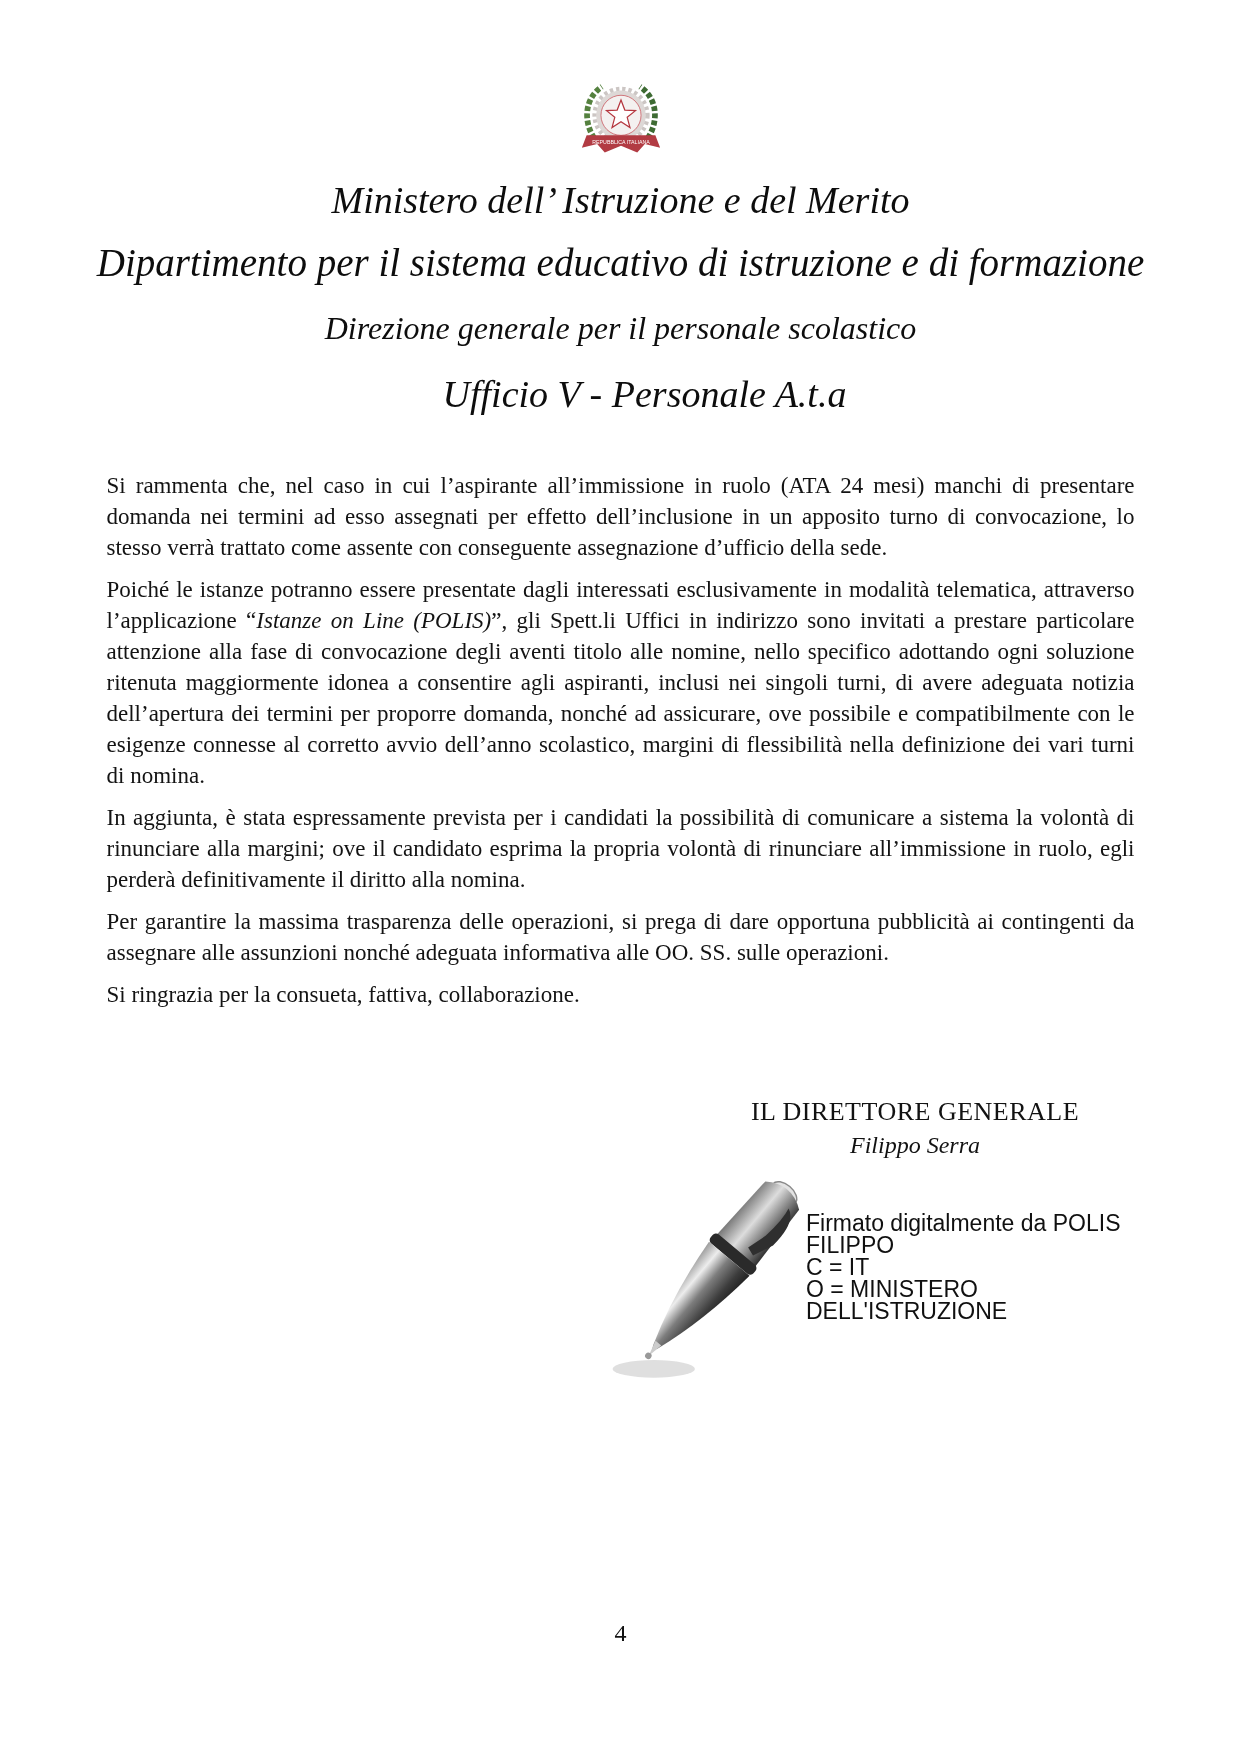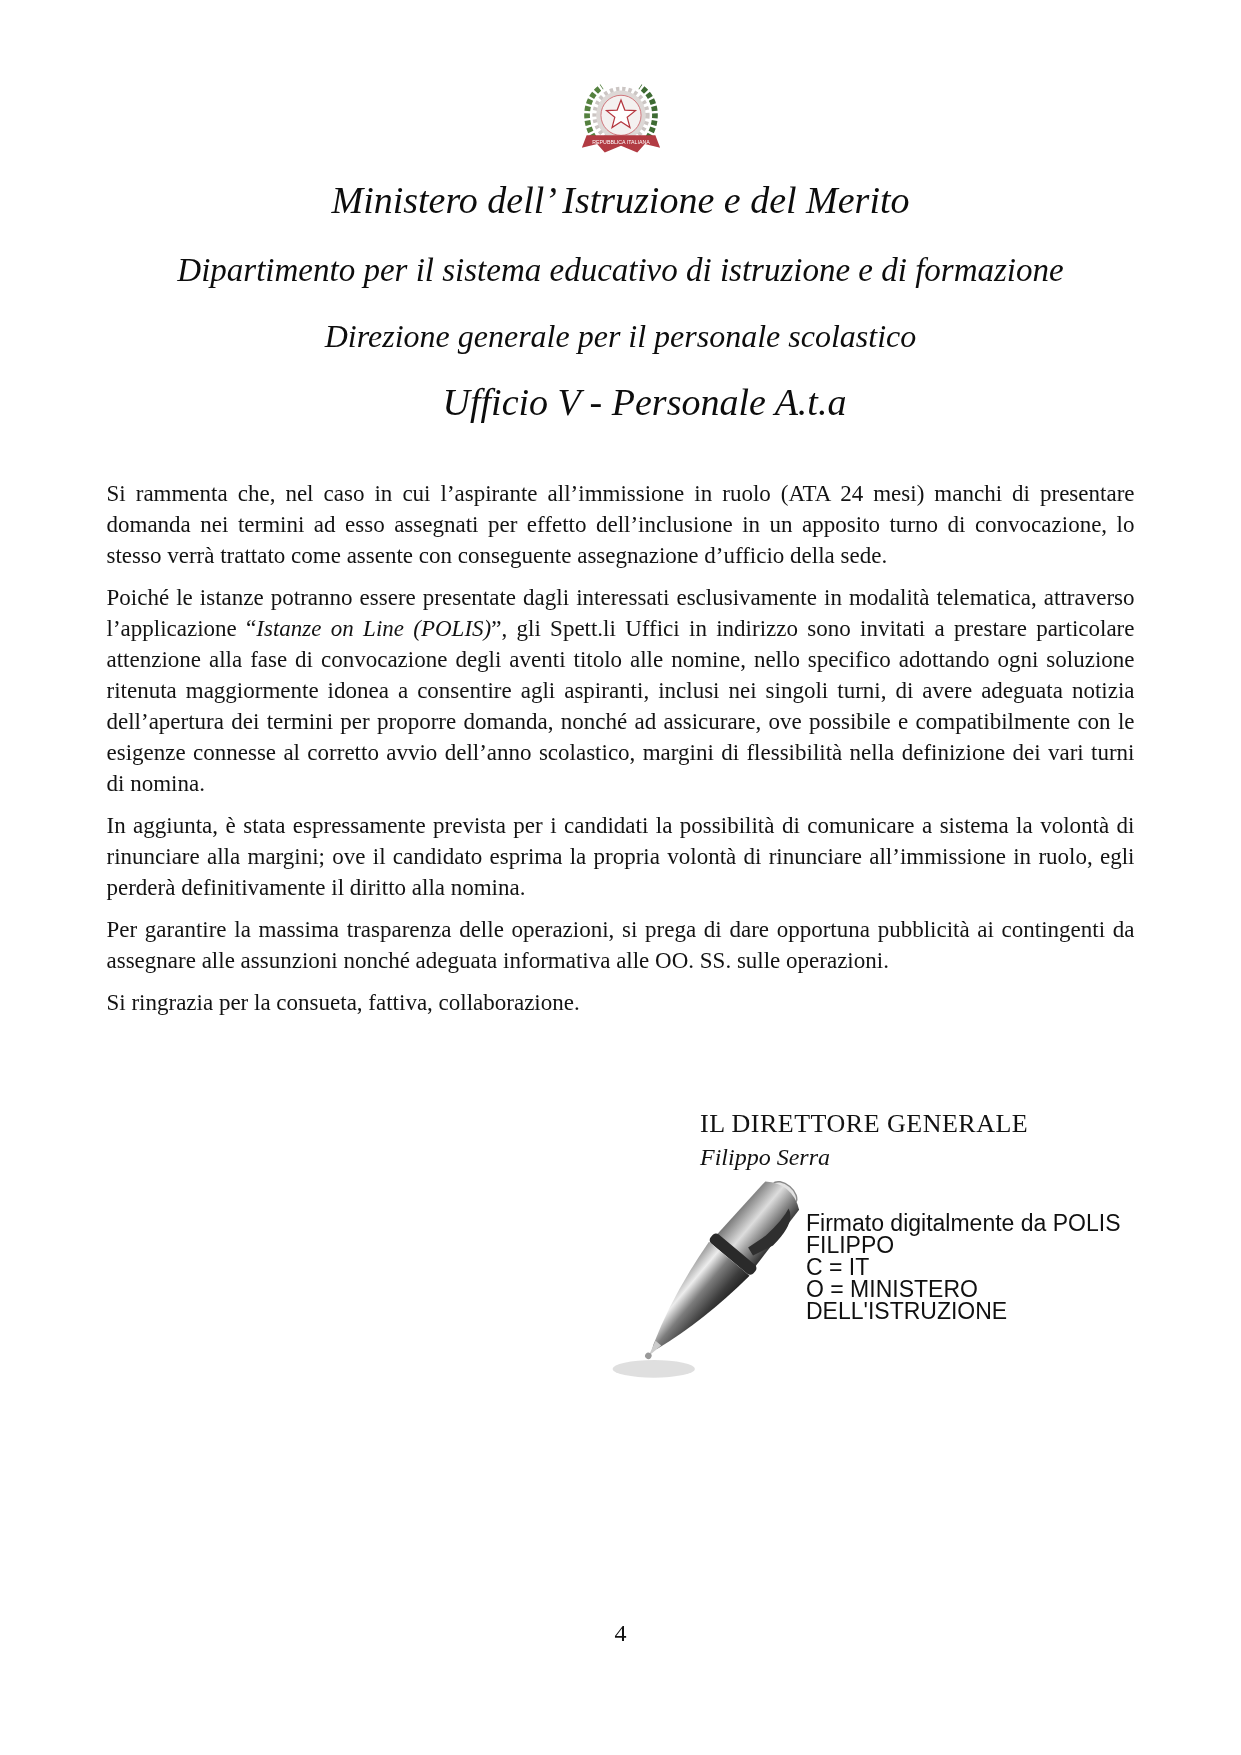--- a/index.html
+++ b/index.html
@@ -5,32 +5,32 @@
   html,body{margin:0;padding:0;background:#ffffff;}
   .page{position:relative;width:1241px;height:1755px;background:#ffffff;
         font-family:"Liberation Serif",serif;color:#121212;overflow:hidden;}
 
   
   .emblem{display:block;margin:76px auto 0;}
 
   
   .script{text-align:center;font-style:italic;font-family:"Liberation Serif",serif;color:#0d0d0d;}
   .h1{font-size:38px;line-height:49px;margin-top:8px;}
-  .h2{font-size:33px;line-height:43px;margin-top:24px;}
+  .h2{font-size:39px;line-height:43px;margin-top:16px;}
   .h3{font-size:32px;line-height:42px;margin-top:23px;}
   .h4{font-size:38px;line-height:49px;margin-top:21px;padding-left:48px;}
 
   
   .bodytext{width:1028px;margin:51px auto 0;font-size:23px;line-height:31px;
             text-align:justify;color:#131313;}
   .bodytext p{margin:0 0 11px 0;font-family:Liberation Serif, serif;}
   .bodytext .it{font-style:italic;}
 
   
-  .sigblock{position:absolute;left:700px;top:1097px;width:430px;text-align:left;margin-top:12px;}
+  .sigblock{position:absolute;left:700px;top:1097px;width:430px;text-align:center;}
   .sigrole{font-size:26px;letter-spacing:.5px;}
   .signame{font-size:24px;font-style:italic;margin-top:5px;}
 
   
   .pen{position:absolute;left:592px;top:1148px;}
   .digtext{position:absolute;left:806px;top:1212px;
            font-family:"Liberation Sans",sans-serif;font-size:23px;line-height:22px;
            color:#101010;white-space:nowrap;}
 
   

